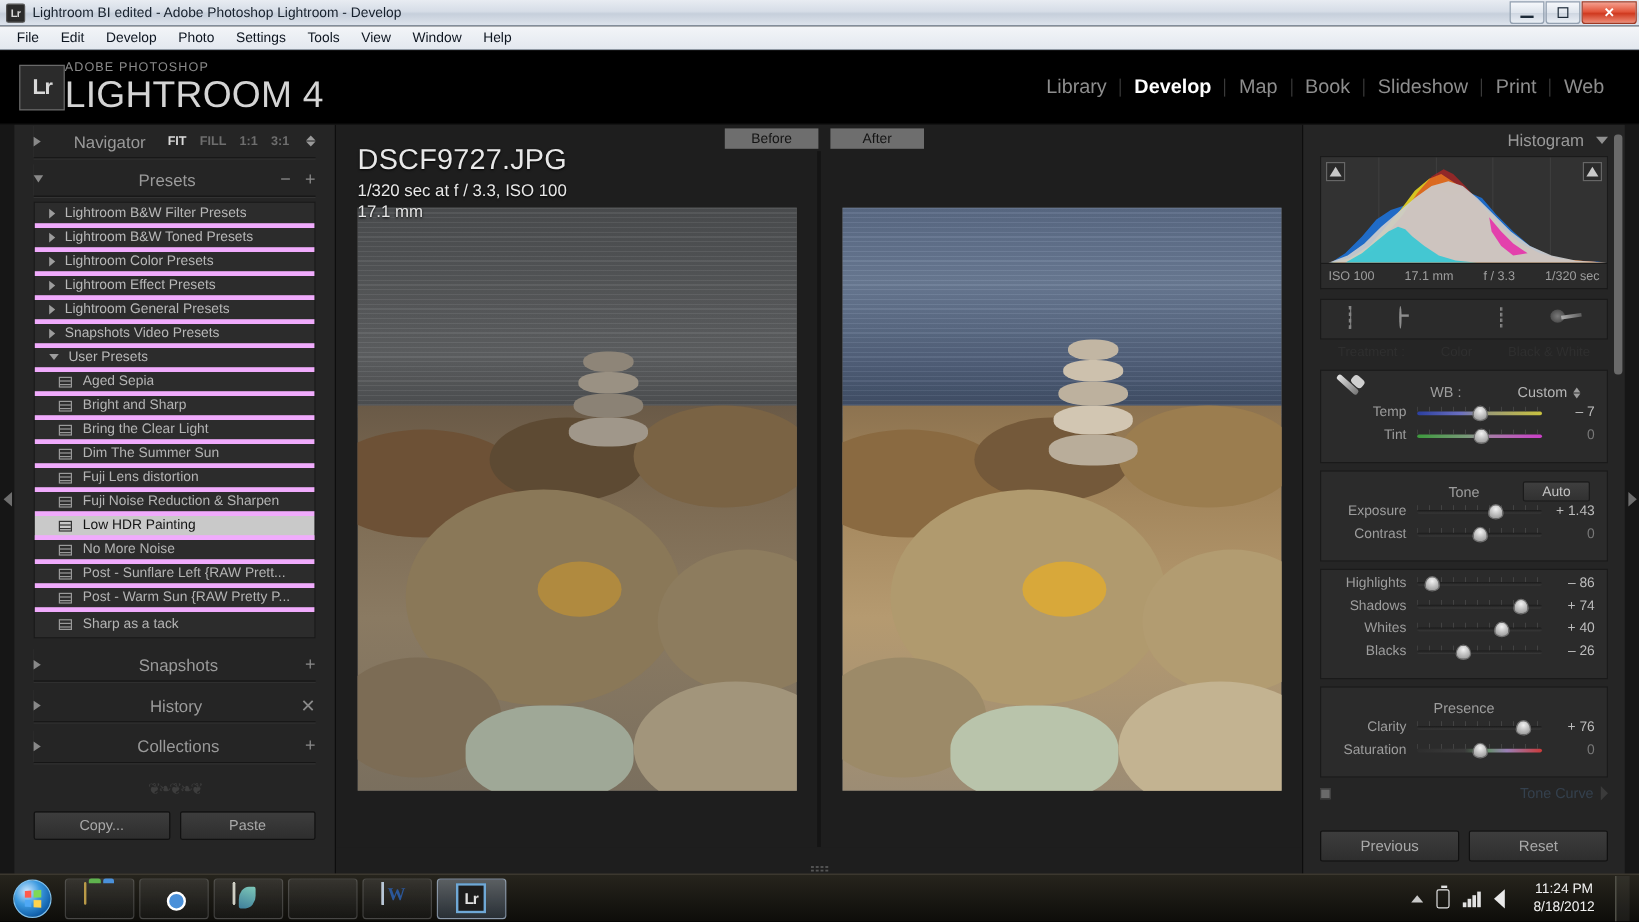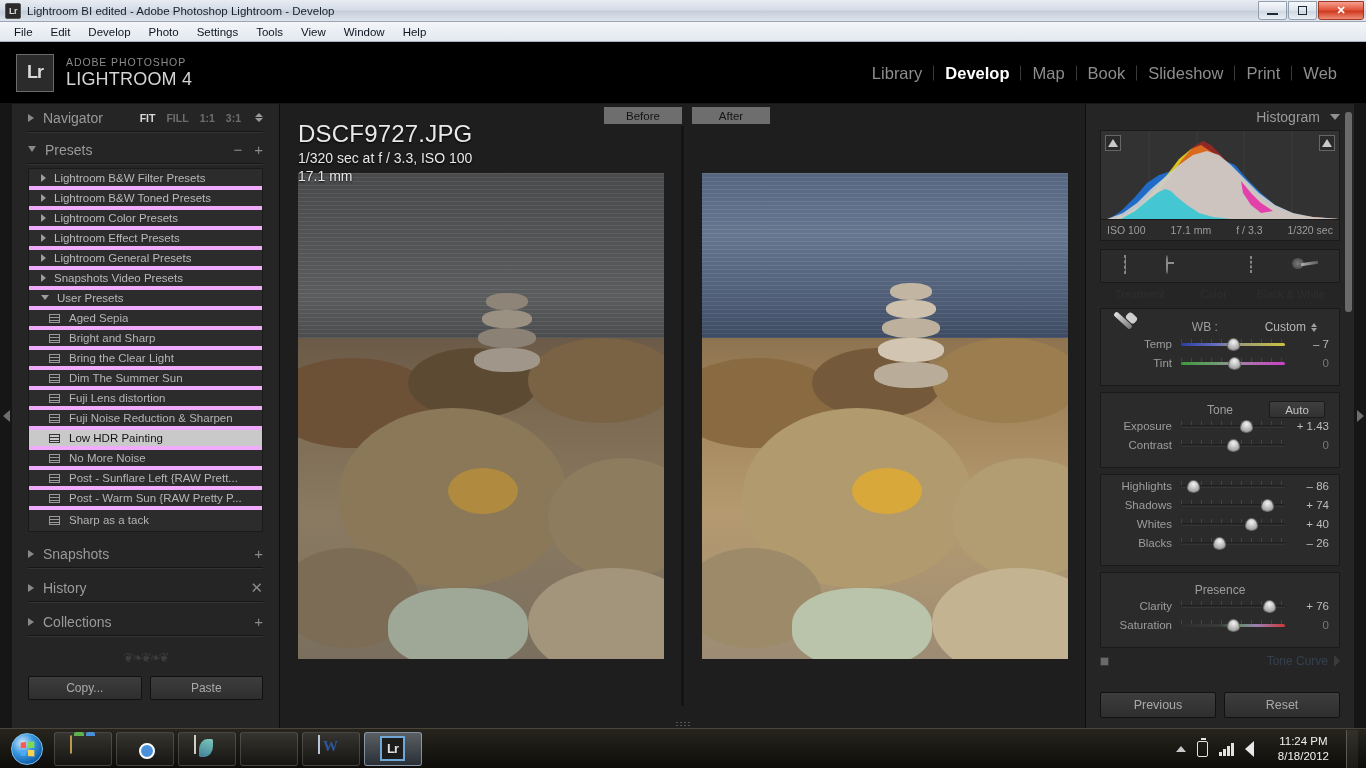--- a/index.html
+++ b/index.html
@@ -63,27 +63,27 @@
     position: relative; height: 62px; background: #000;
     display: flex; align-items: center;
     border-bottom: 1px solid #151515;
   }
   .lr-logo-box {
     margin-left: 16px; width: 38px; height: 38px;
     background: #2b2b2b; border: 1px solid #6a6a6a;
     display: flex; align-items: center; justify-content: center;
     color: #d9d9d9; font-size: 18px; font-weight: bold; letter-spacing: -1px;
   }
-  .lr-wordmark { margin-left: 12px; line-height: 1; }
+  .lr-wordmark { line-height: 1; }
   .lr-wordmark .small {
     font-size: 10.5px; color: #8b8b8b; letter-spacing: 0.9px; display: block;
     margin-bottom: 2px;
   }
   .lr-wordmark .big {
-    font-size: 18px; color: #d4d4d4; letter-spacing: 0.2px; display: block;
+    font-size: 31px; color: #d4d4d4; letter-spacing: 0.2px; display: block;
     font-weight: 300;
   }
   .modules {
     position: absolute; right: 18px; top: 50%; transform: translateY(-50%);
     display: flex; align-items: center;
   }
   .modules .m {
     font-size: 16.5px; color: #8d8d8d; padding: 0 11px; cursor: pointer;
   }
   .modules .m.active { color: #ffffff; font-weight: bold; }
@@ -119,21 +119,21 @@
   }
   .panel-head .tw {
     width: 0; height: 0; margin-right: 9px;
     border-top: 4.5px solid transparent; border-bottom: 4.5px solid transparent;
     border-left: 6px solid #888;
   }
   .panel-head .tw.open {
     border-left: 4.5px solid transparent; border-right: 4.5px solid transparent;
     border-top: 6px solid #888; margin-top: 2px;
   }
-  .panel-head .title { flex: 1; }
+  .panel-head .title { flex: 1; text-align: center; }
   .panel-head .actions { display: flex; align-items: center; gap: 12px; color: #8a8a8a; font-size: 15px; }
   .zoomlevels { display: flex; align-items: center; gap: 11px; font-size: 10.5px; font-weight: bold; }
   .zoomlevels .zl { color: #6e6e6e; }
   .zoomlevels .zl.active { color: #d9d9d9; }
   .stepper { display: flex; flex-direction: column; gap: 1px; margin-left: 3px; }
   .stepper i { width: 0; height: 0; border-left: 4px solid transparent; border-right: 4px solid transparent; }
   .stepper i.up { border-bottom: 4px solid #9a9a9a; }
   .stepper i.dn { border-top: 4px solid #9a9a9a; }
 
   .preset-list {

